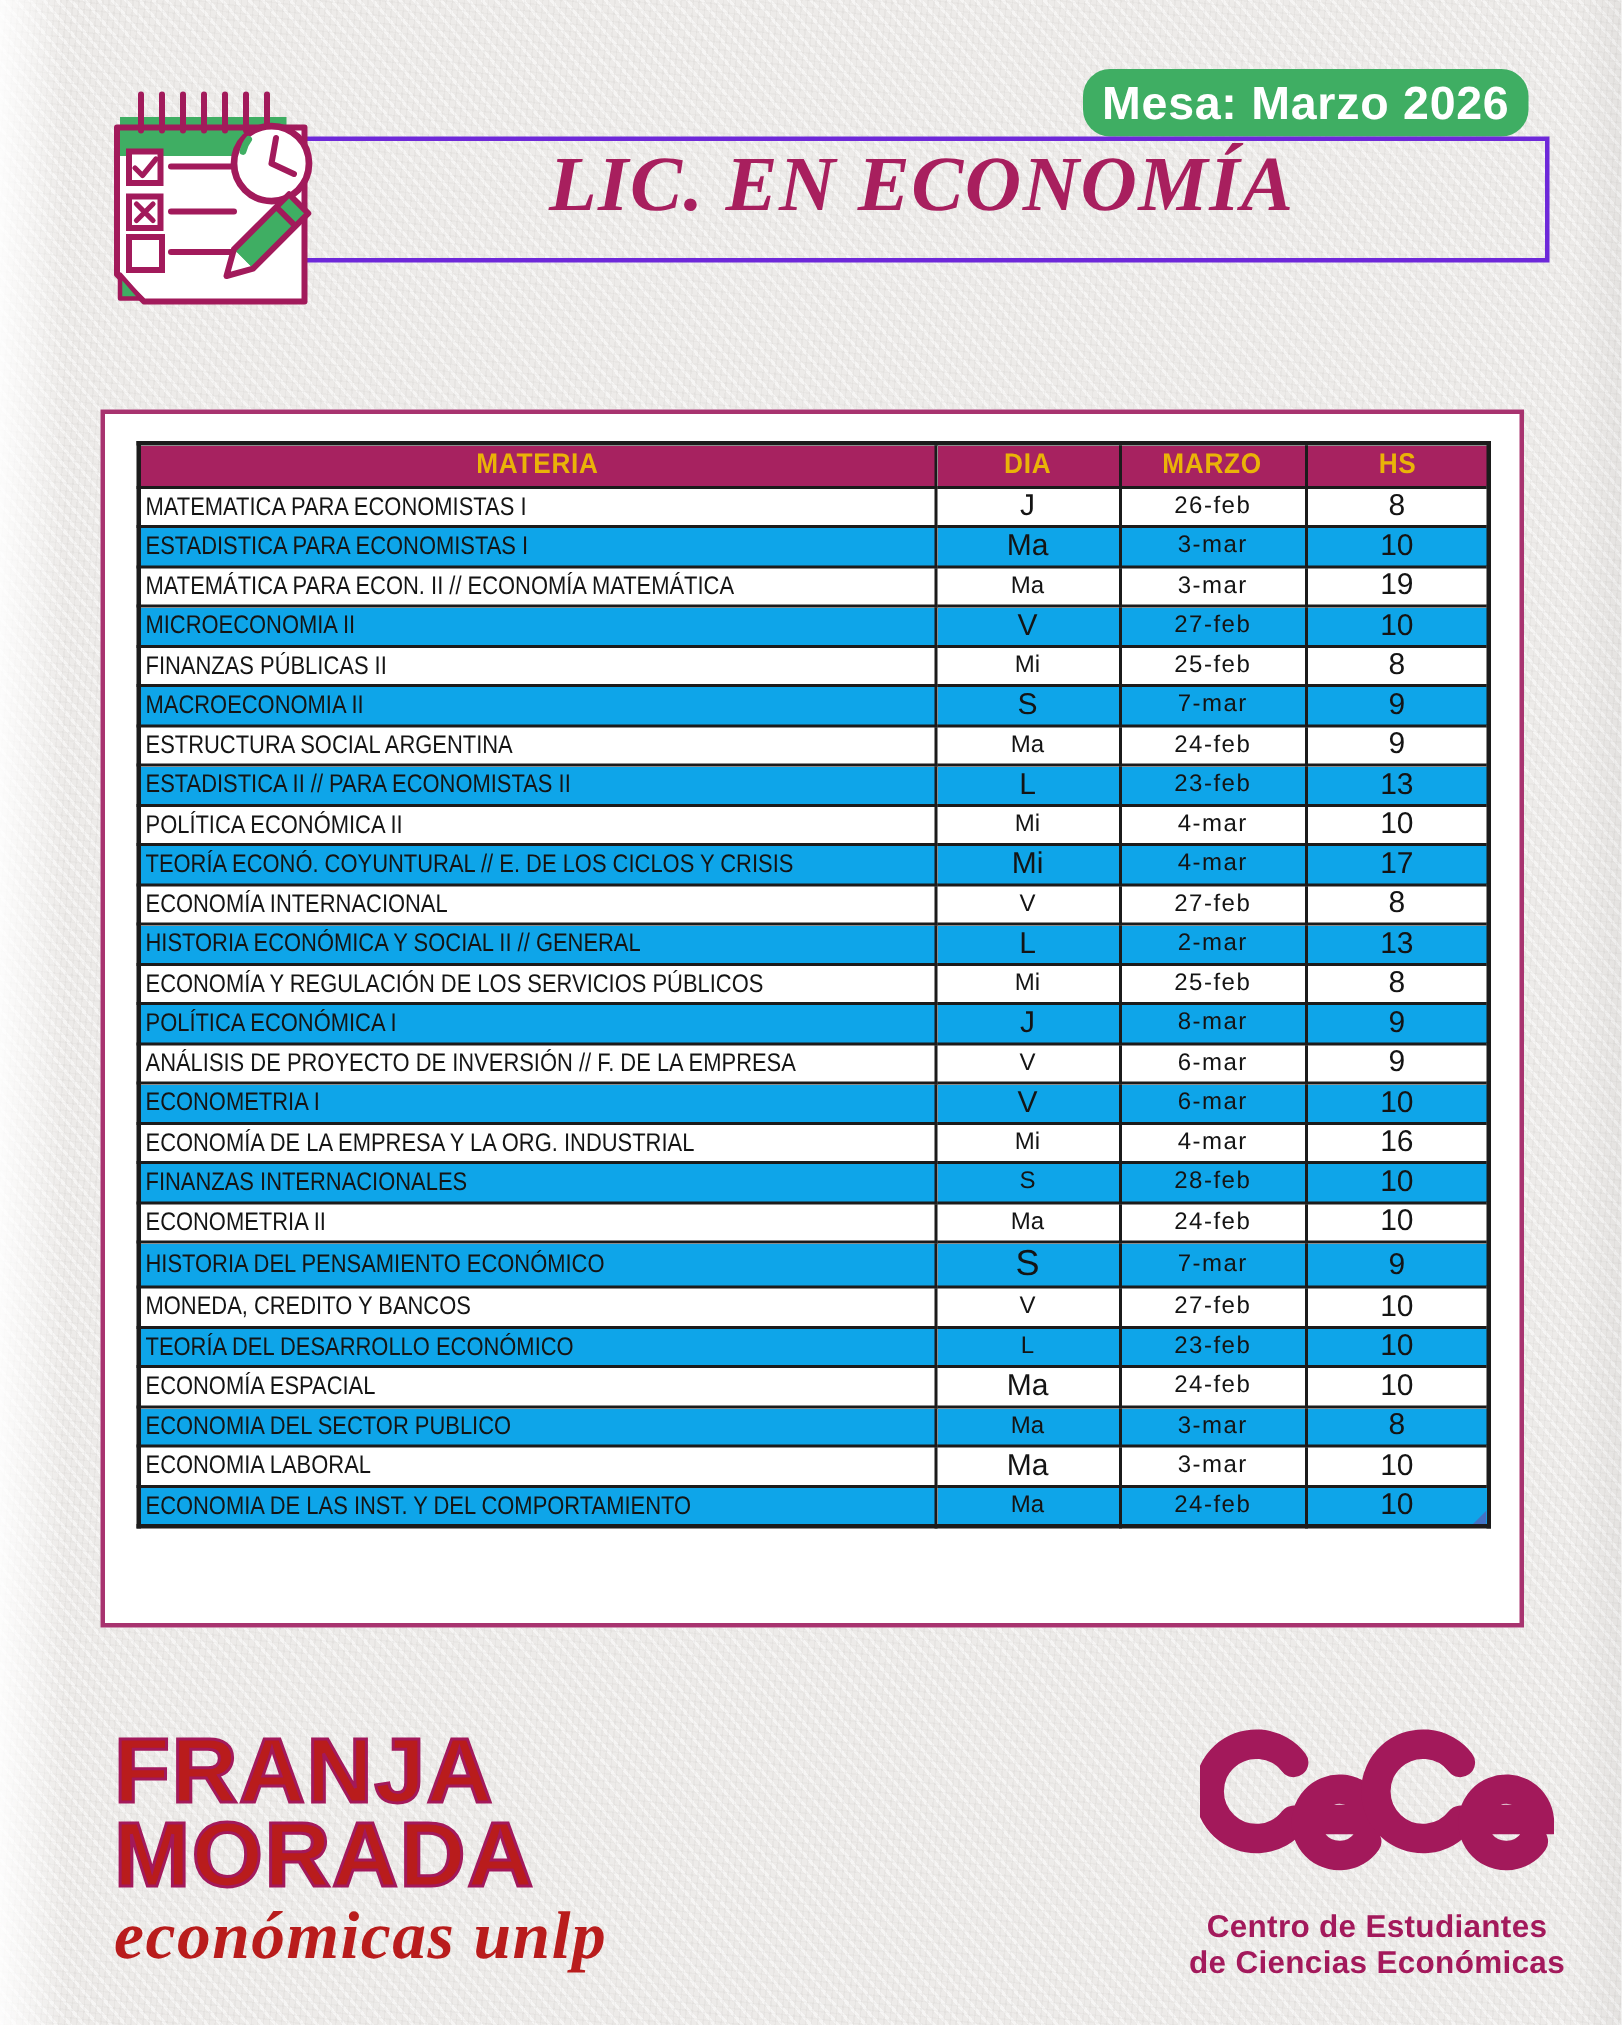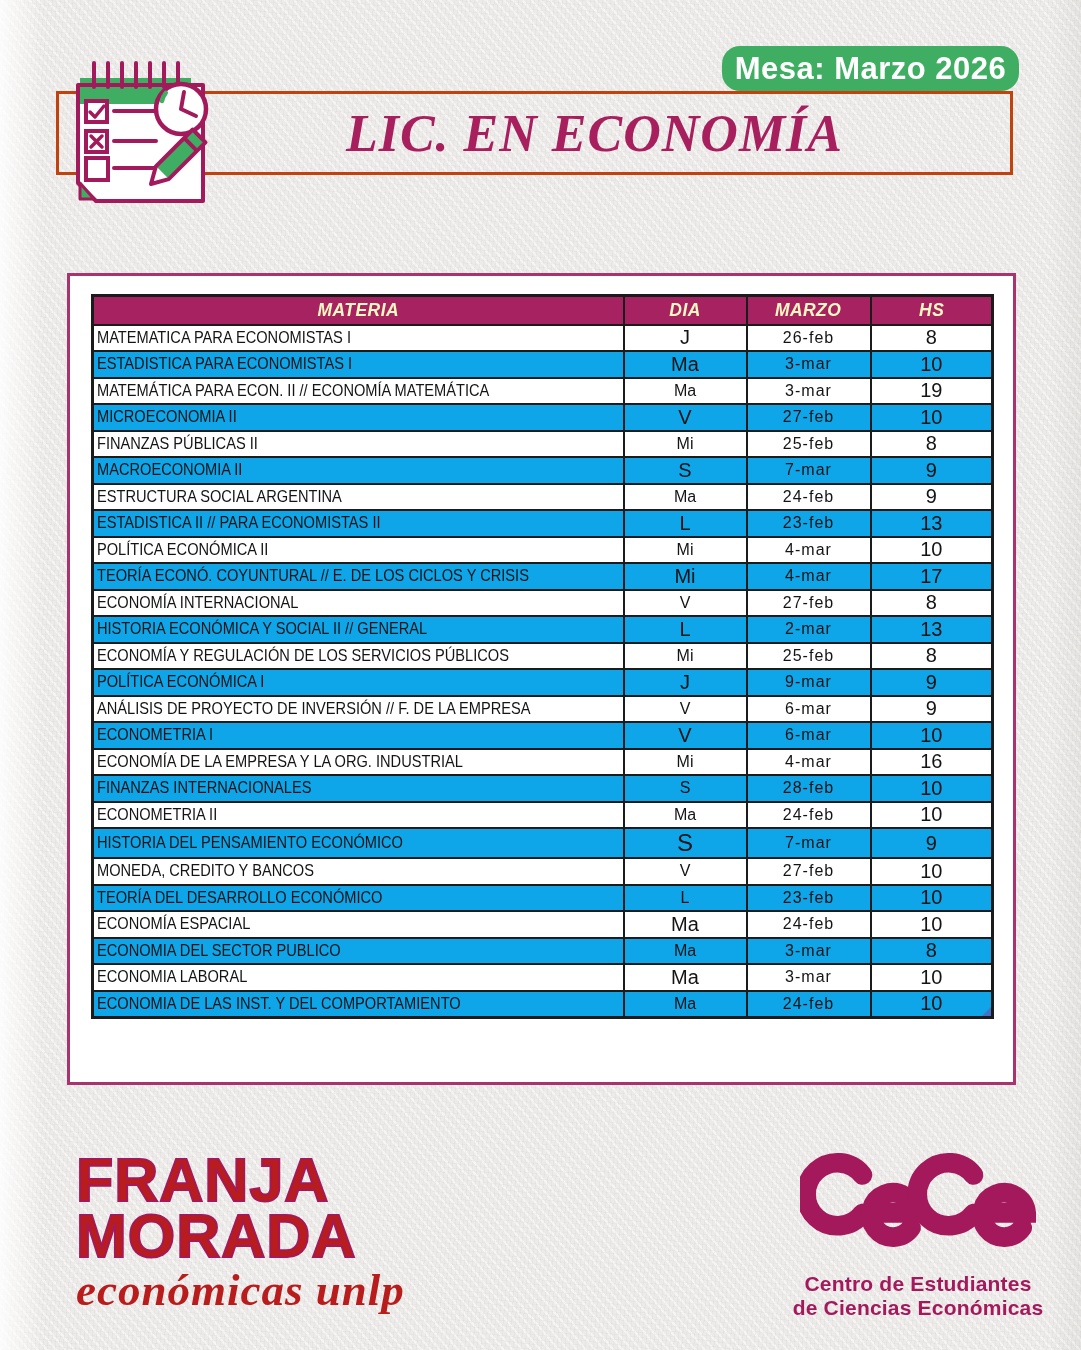--- a/index.html
+++ b/index.html
@@ -18,23 +18,23 @@
   }
 
   
   .badge {
     position: absolute; left: 722px; top: 46px; width: 297px; height: 45px;
     background: #3fae63; color: #fff;
     display: flex; align-items: center; justify-content: center;
     font-size: 31px; font-weight: bold; letter-spacing: .5px; border-radius: 18px;
   }
   .banner {
-    position: absolute; left: 56px; top: 91px; width: 957px; height: 84px;
-    border: 3px solid #c2410c;
-    display: flex; align-items: center; justify-content: center;
+    position: absolute; left: 76px; top: 91px; width: 957px; height: 84px;
+    border: 3px solid #6d28d9;
+    display: flex; justify-content: center;
   }
   .page-title {
     font-family: "Liberation Serif", serif;
     font-style: italic; font-weight: bold;
     font-size: 52px; color: #a81f5e; letter-spacing: 1px;
     padding-left: 120px;
   }
   .clipboard-icon { position: absolute; left: 50px; top: 55px; z-index: 3; }
 
   
@@ -48,24 +48,23 @@
   }
   table.schedule col.c-materia { width: 531px; }
   table.schedule col.c-dia     { width: 123px; }
   table.schedule col.c-fecha   { width: 124px; }
   table.schedule col.c-hs      { width: 122px; }
   table.schedule th, table.schedule td {
     border: 2px solid #1b1b1b; overflow: hidden; white-space: nowrap;
   }
   table.schedule { border: 3px solid #1b1b1b; }
   table.schedule thead th {
-    height: 29px; background: #a72260; color: #fef9c3;
+    height: 29px; background: #a72260; color: #eab308;
     font-size: 19px; font-weight: bold; text-align: center;
     letter-spacing: .5px;
-    font-style: italic;
   }
   table.schedule thead th span { display: inline-block; transform: scaleX(.92); }
   table.schedule tbody td { height: 26.5px; background: #fff; color: #141414; }
   table.schedule tbody tr.alt td { background: #0ea5e9; }
   td.td-materia { text-align: left; font-size: 17px; padding-left: 3px; }
   td.td-materia span { display: inline-block; transform: scaleX(.86); transform-origin: 0 50%; }
   td.td-dia   { text-align: center; font-size: 16px; }
   td.td-dia.dia-lg { font-size: 20px; }
   td.td-dia.dia-xl { font-size: 24px; }
   td.td-fecha { text-align: center; font-size: 16px; letter-spacing: 1px; }
@@ -245,21 +244,21 @@
         </tr>
         <tr>
           <td class="td-materia"><span>ECONOMÍA Y REGULACIÓN DE LOS SERVICIOS PÚBLICOS</span></td>
           <td class="td-dia"><span>Mi</span></td>
           <td class="td-fecha"><span>25-feb</span></td>
           <td class="td-hs"><span>8</span></td>
         </tr>
         <tr class="alt">
           <td class="td-materia"><span>POLÍTICA ECONÓMICA I</span></td>
           <td class="td-dia dia-lg"><span>J</span></td>
-          <td class="td-fecha"><span>9-mar</span></td>
+          <td class="td-fecha"><span>8-mar</span></td>
           <td class="td-hs"><span>9</span></td>
         </tr>
         <tr>
           <td class="td-materia"><span>ANÁLISIS DE PROYECTO DE INVERSIÓN // F. DE LA EMPRESA</span></td>
           <td class="td-dia"><span>V</span></td>
           <td class="td-fecha"><span>6-mar</span></td>
           <td class="td-hs"><span>9</span></td>
         </tr>
         <tr class="alt">
           <td class="td-materia"><span>ECONOMETRIA I</span></td>

